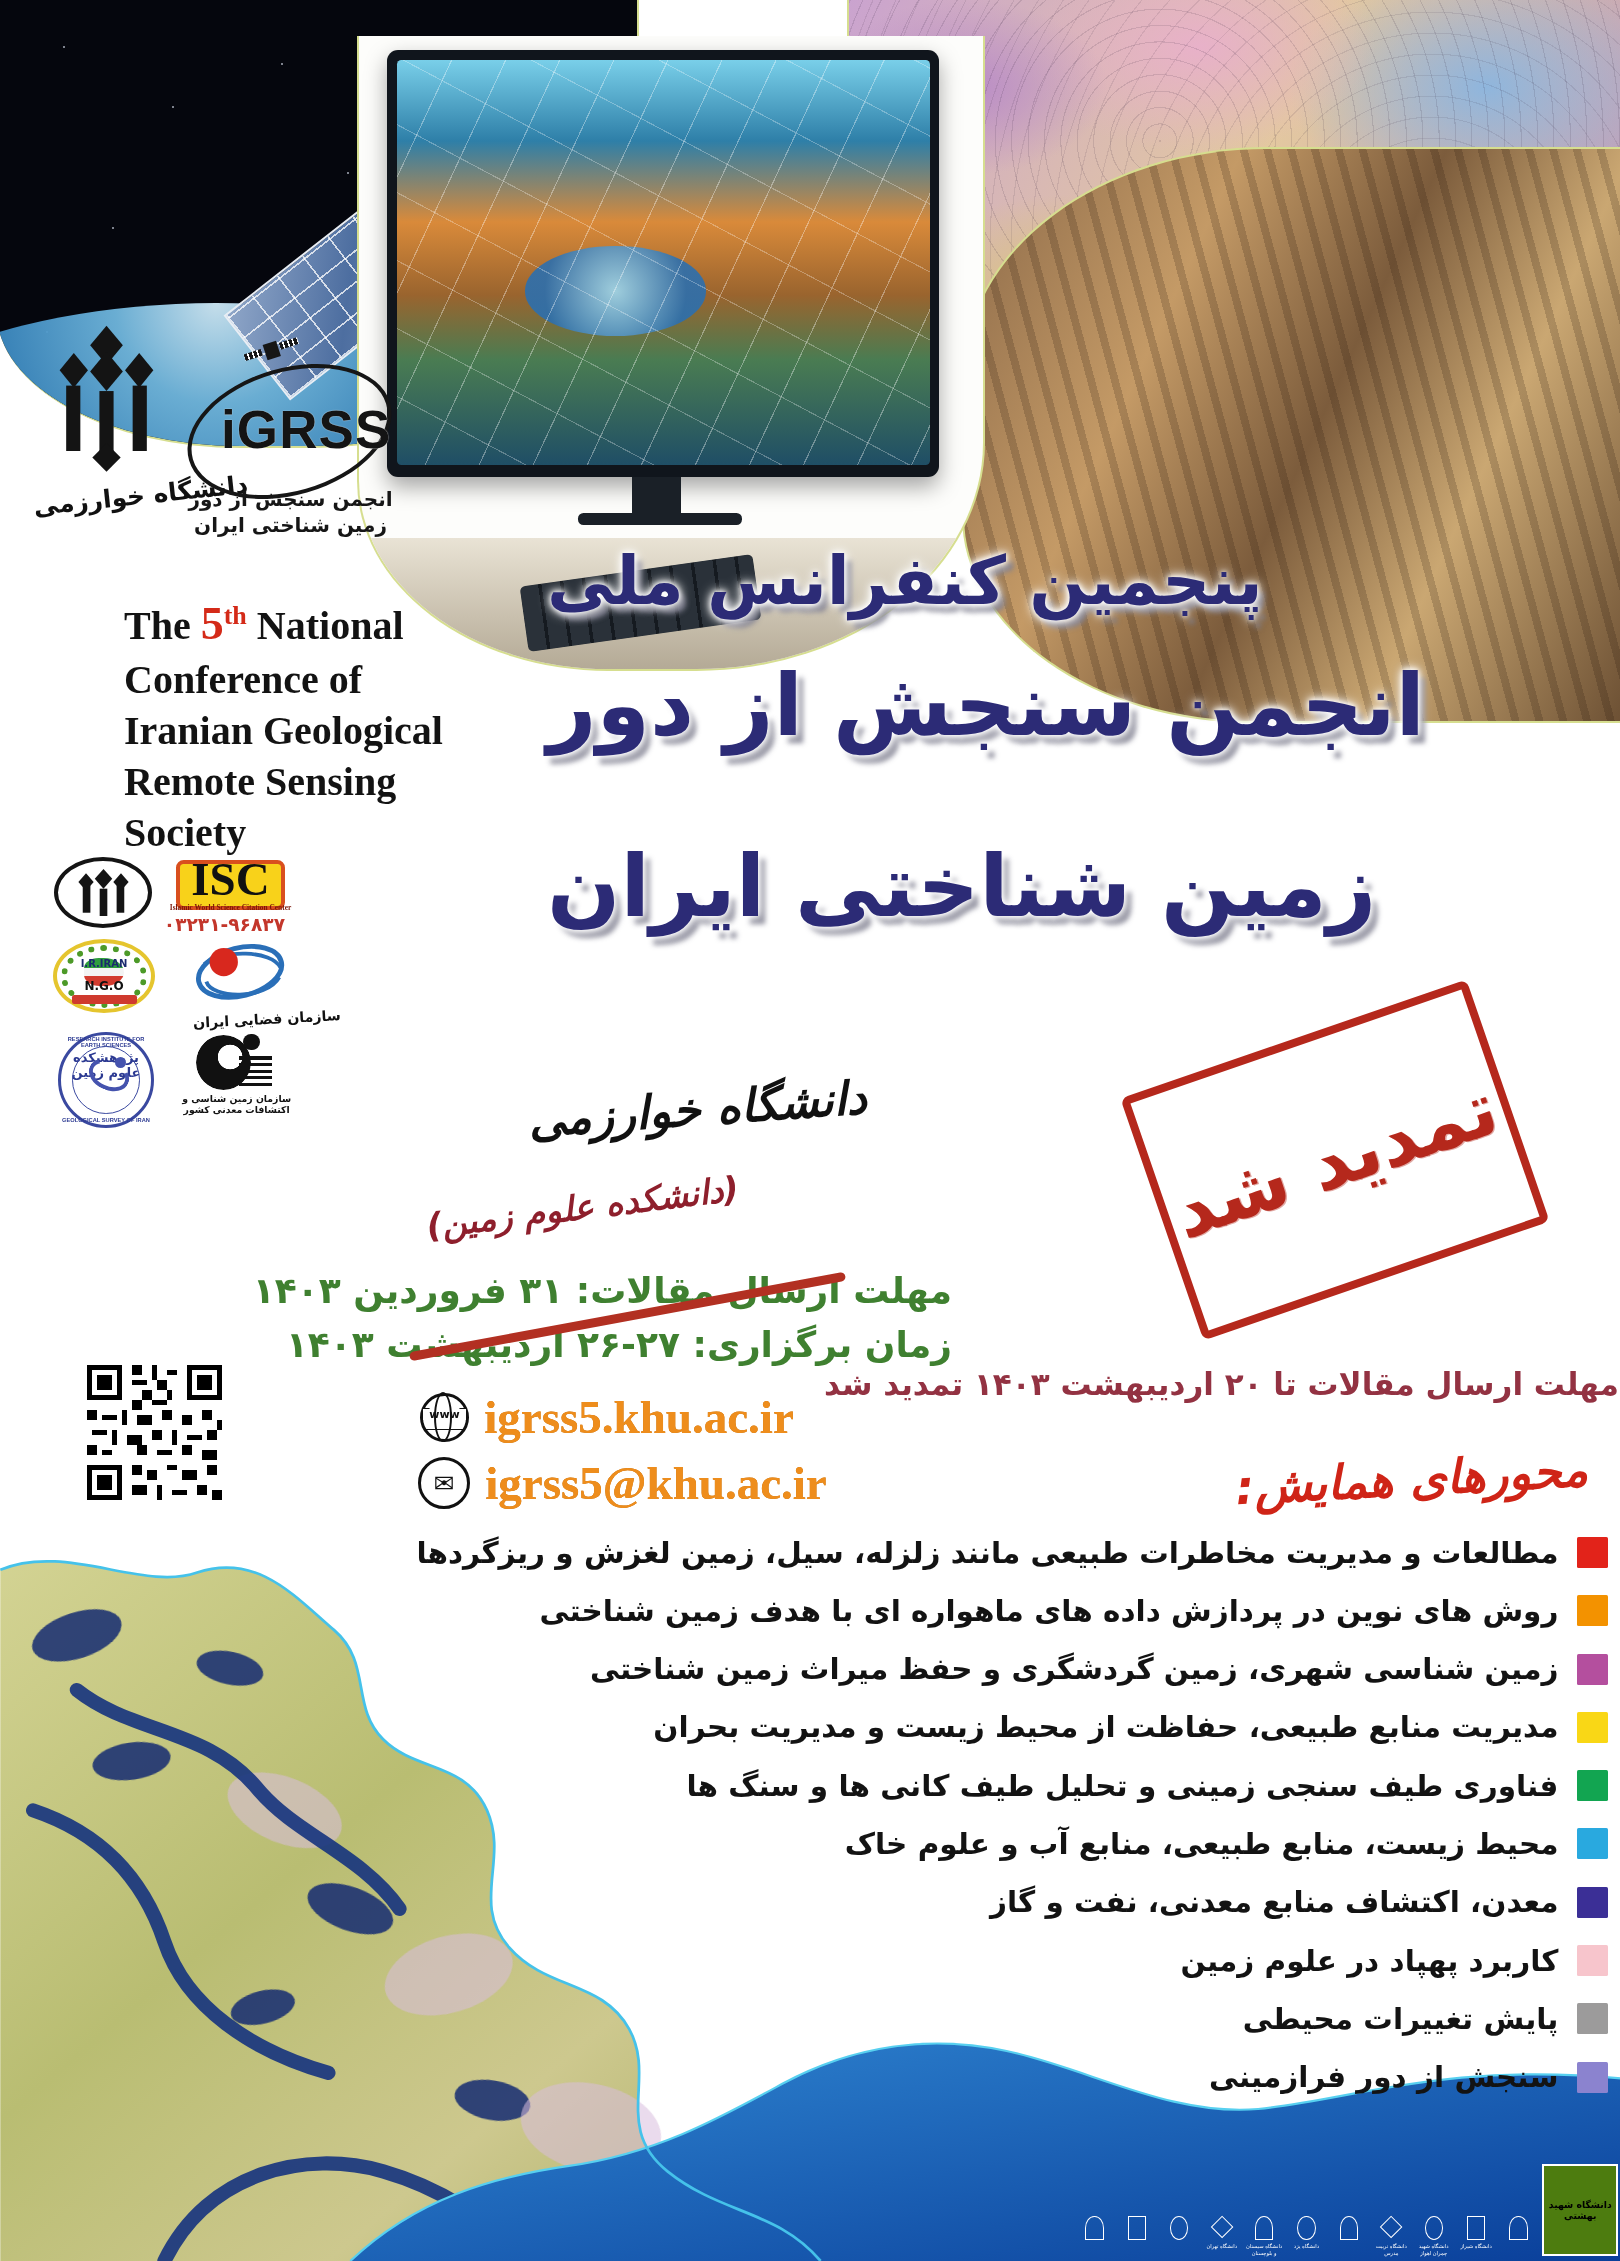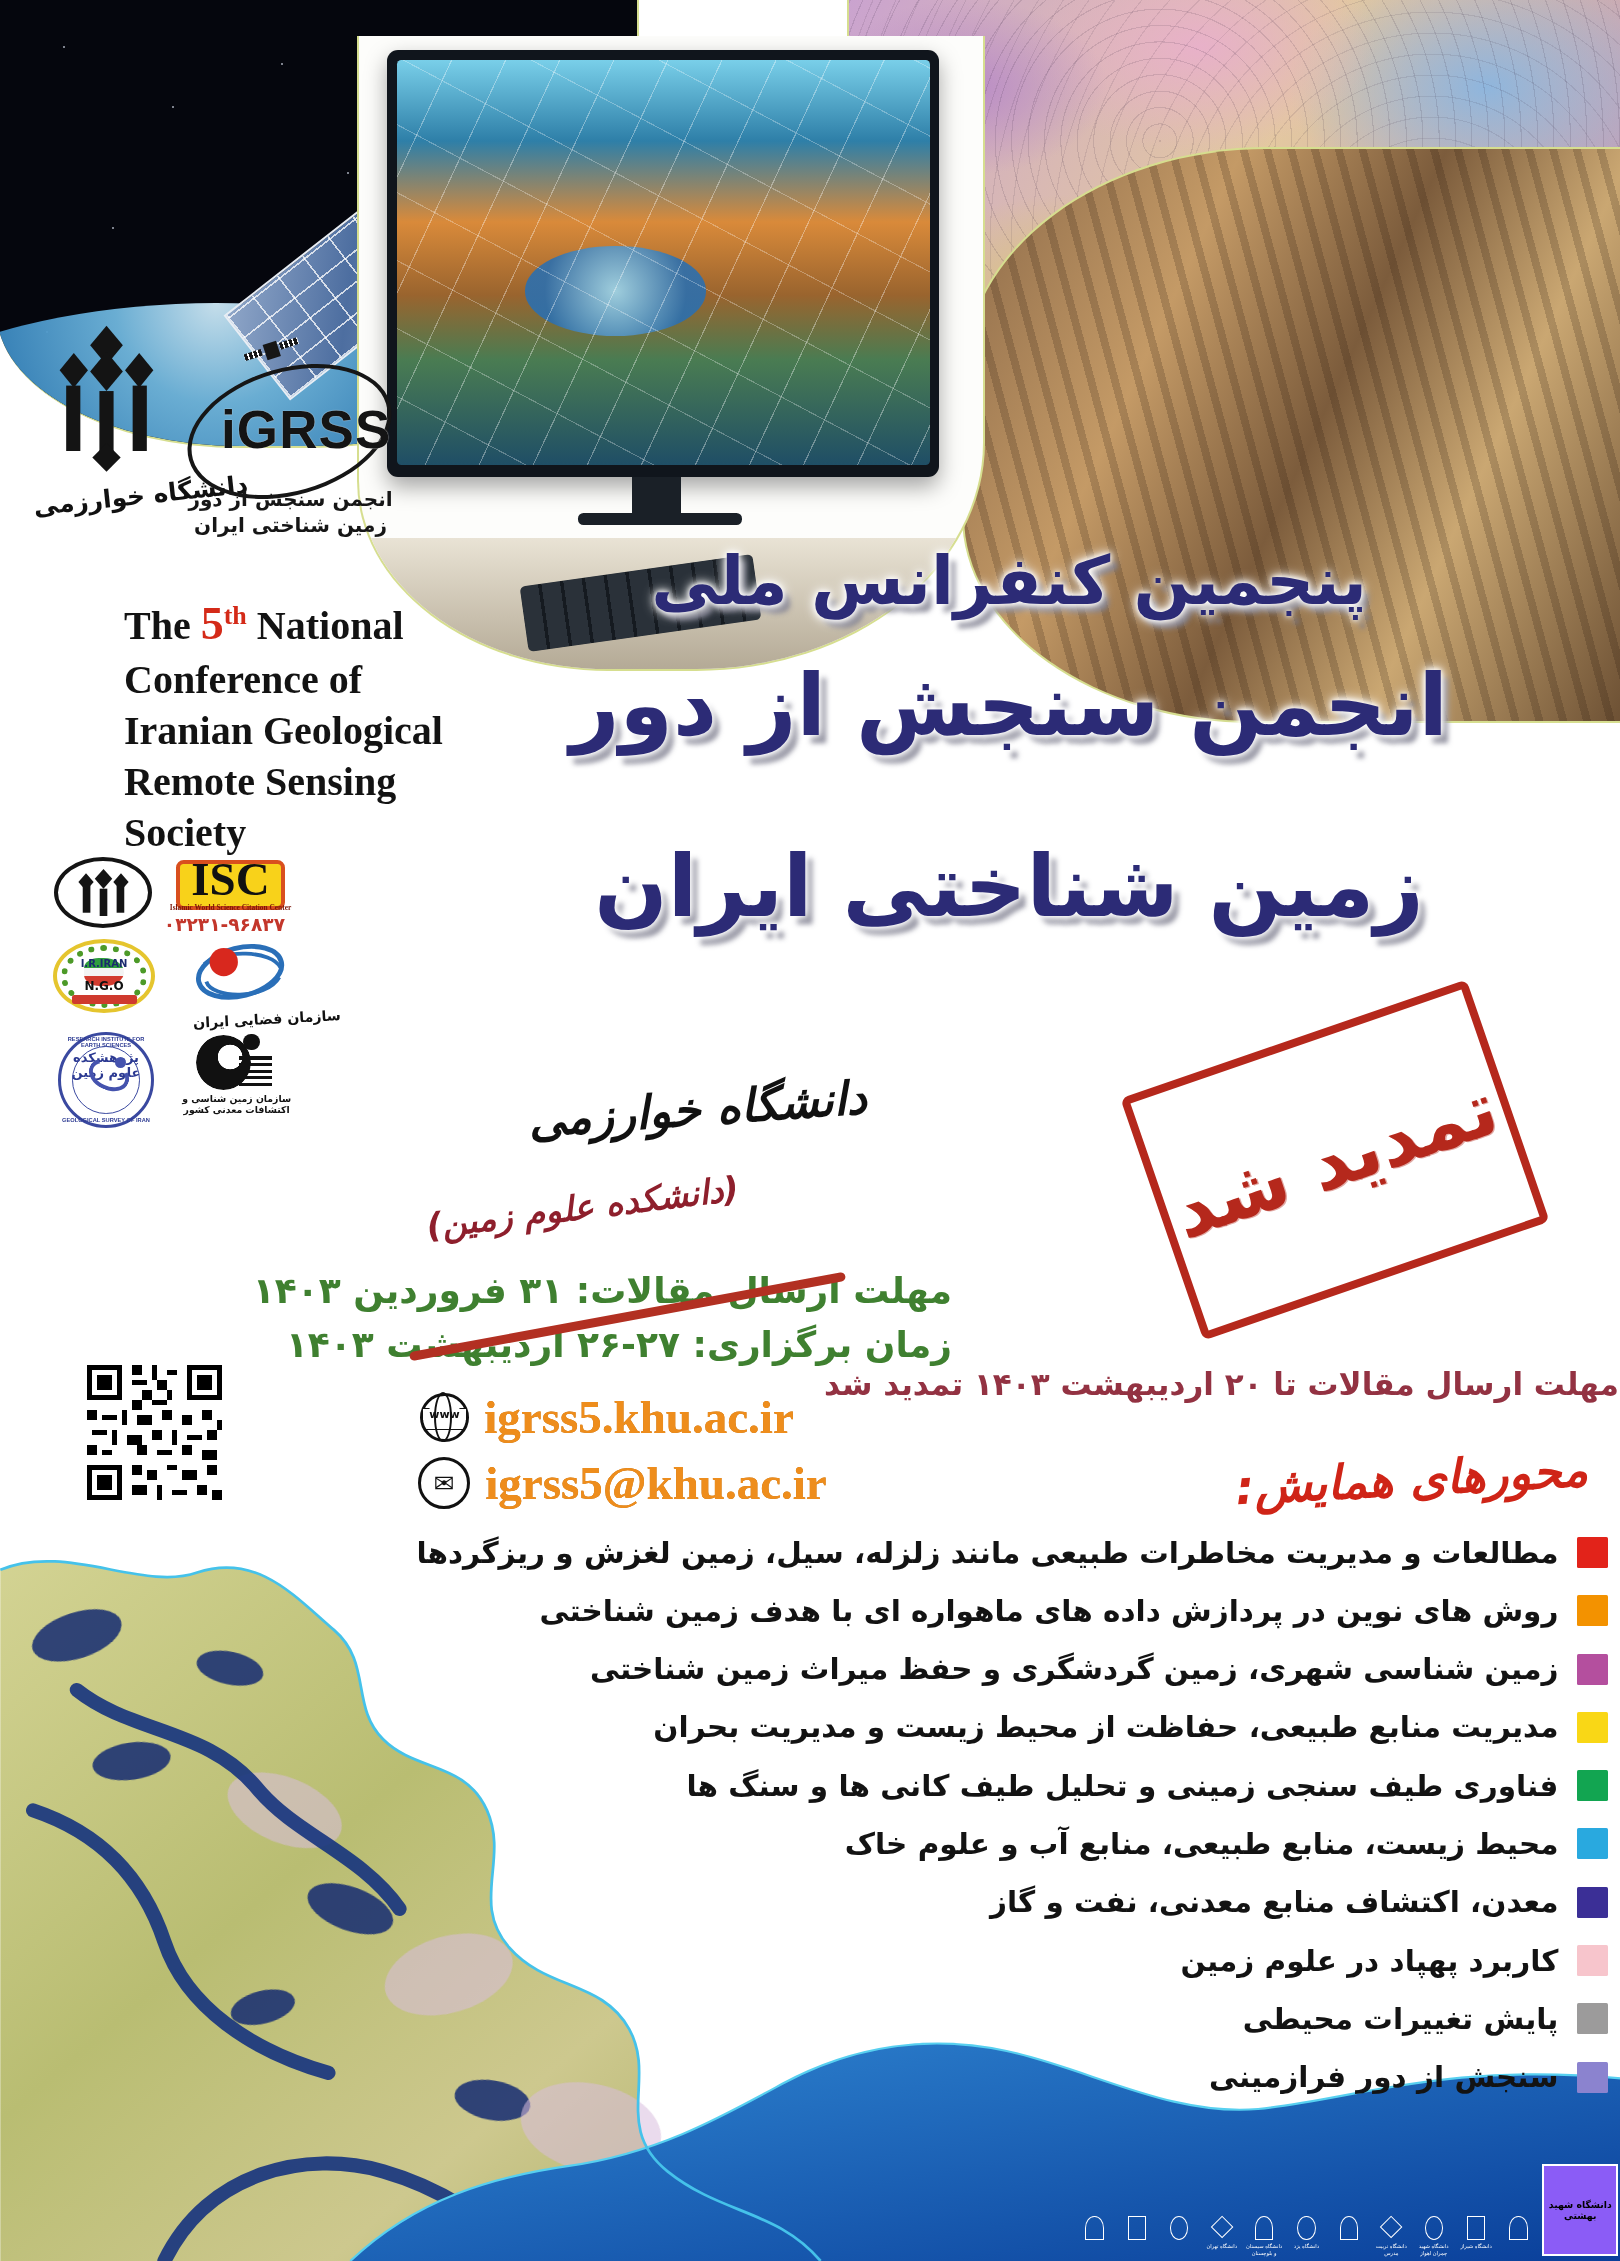--- a/index.html
+++ b/index.html
@@ -108,21 +108,21 @@
   .gsi-dot{position:absolute;left:47px;top:-1.1px;width:16.4px;height:16.4px;border-radius:50%;background:#111}
   .gsi-bars{position:absolute;left:43px;top:21px;width:33px;height:29.5px;
      background:repeating-linear-gradient(0deg,#111 0 3.3px,transparent 3.3px 6.6px)}
   .gsi-cap{position:absolute;left:-16.4px;top:58px;width:120px;text-align:center;font-size:9.3px;font-weight:bold;direction:rtl;color:#111}
 
   
   .en-title{position:absolute;left:124px;top:595px;width:427px;color:#131313;
      font-family:"Liberation Serif",serif;font-weight:bold;font-size:40px;line-height:1.28}
   .en-title .num{color:#d42a18;font-size:46px}
   .en-title sup{color:#d42a18;font-size:26px;vertical-align:15.3px}
-  .fa-col{position:absolute;left:547px;top:542px;width:924px;text-align:center;direction:rtl}
+  .fa-col{position:absolute;left:547px;top:542px;width:924px;text-align:left;direction:rtl}
   .fa-title{color:#2c2b76;font-weight:bold;white-space:nowrap;
      text-shadow:0 0 5.5px #fff,0 0 9.8px #fff,0 0 14.2px #fff,7.1px 8.2px 5.5px rgba(120,120,138,.85)}
   .fa-t1{font-size:67px}
   .fa-t2{font-size:86px;margin-top:35px}
   .fa-t3{font-size:86px;margin-top:81px}
 
   .host-uni{position:absolute;left:583px;top:1080px;width:284px;text-align:center;direction:rtl;
      font-size:46px;font-weight:bold;color:#111;transform:rotate(-4deg);white-space:nowrap;font-style:italic}
   .host-fac{position:absolute;left:413px;top:1187px;width:339px;text-align:center;direction:rtl;
      font-size:34px;font-weight:bold;color:#8e1f2c;transform:rotate(-7deg);white-space:nowrap;font-style:italic}
@@ -168,21 +168,21 @@
   
   .bottom-art{left:0;top:1526px;z-index:1}
   .footer-strip{left:1076px;top:2170px;width:542px;height:86px;display:flex;align-items:flex-end;
      gap:5.5px;z-index:8}
   .uni{flex:1;display:flex;flex-direction:column;align-items:center;gap:3.3px;color:#fff}
   .uglyph{width:16.4px;height:22px;border:1.6px solid #fff;background:transparent}
   .uni:nth-child(odd) .uglyph{border-radius:50% 50% 0 0}
   .uni:nth-child(3n) .uglyph{border-radius:50%}
   .uni:nth-child(4n) .uglyph{border-radius:0;transform:rotate(45deg);width:14.2px;height:14.2px;margin-bottom:4.4px}
   .ucap{font-size:5.2px;direction:rtl;text-align:center;line-height:1.25;min-height:13px}
-  .uni-box{flex:none;width:65px;height:81px;border:2.7px solid #fff;background:#8b5cf6;display:flex;
+  .uni-box{flex:none;width:65px;height:81px;border:2.7px solid #fff;background:#4d7c0f;display:flex;
      align-items:center;justify-content:center;padding:3.3px}
   .uni-box .ucap{font-size:9.3px;font-weight:bold}
 
   .qr{left:82px;top:1360px;z-index:5}
 </style>
 </head>
 <body>
 
 <div class="poster">
 

